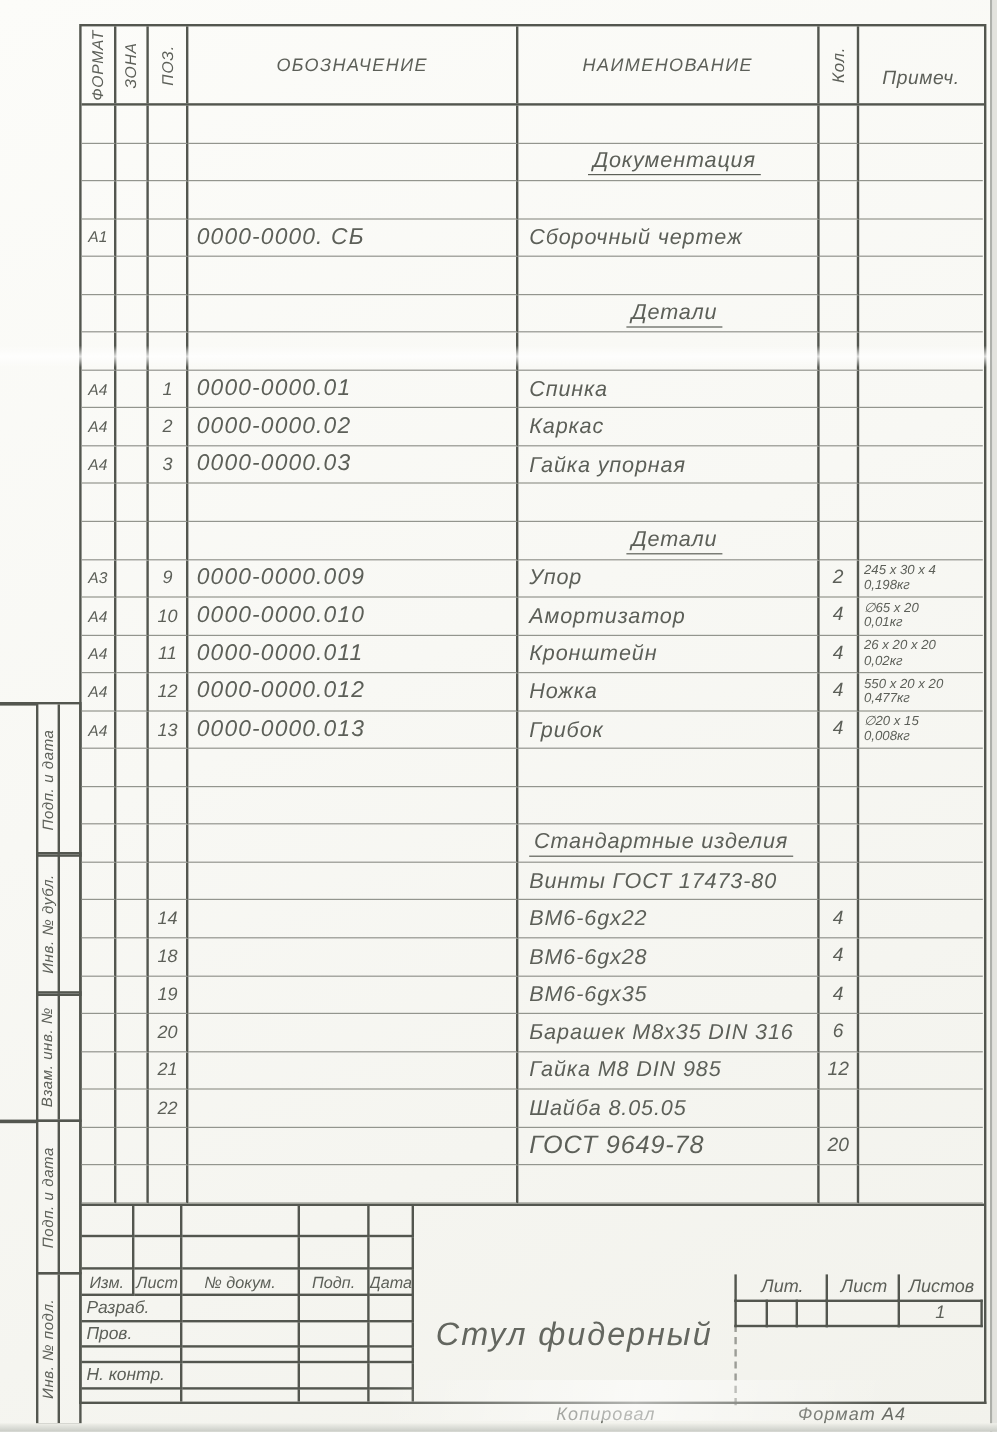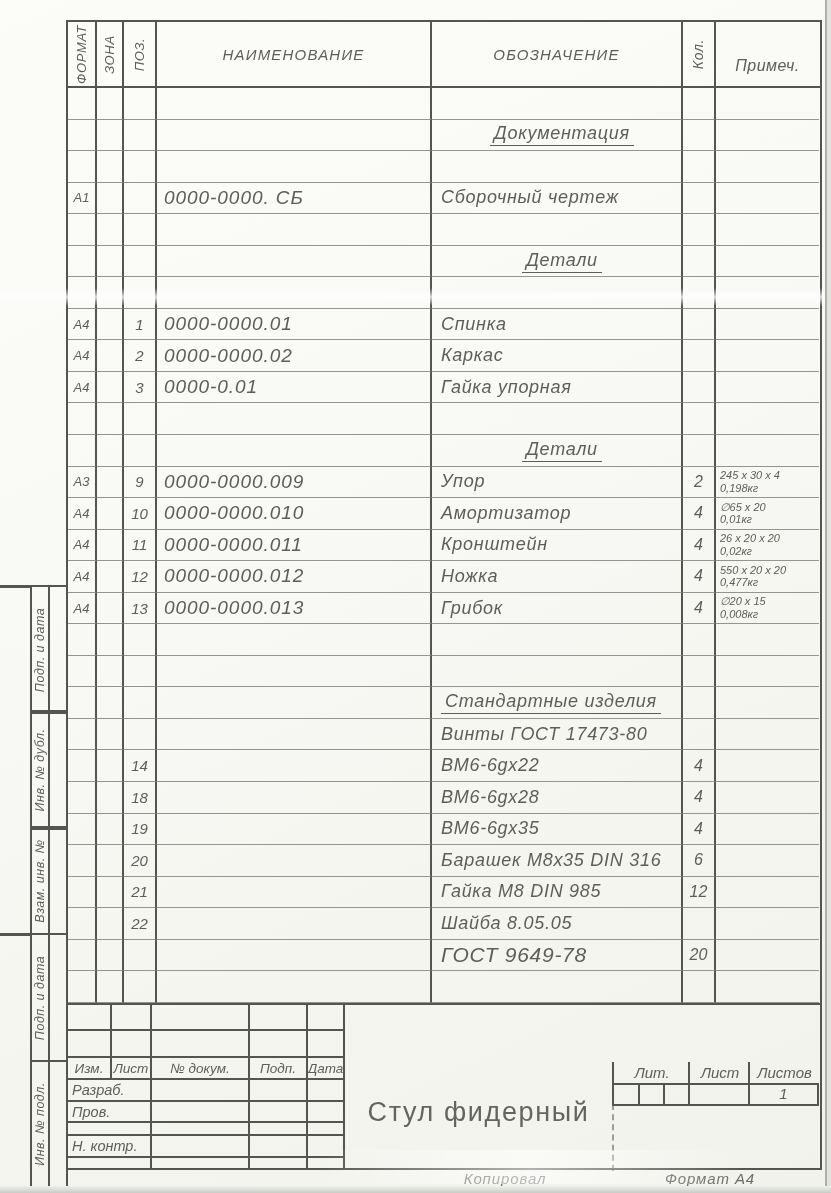--- a/index.html
+++ b/index.html
@@ -61,21 +61,21 @@
   .tbc{border-right:2px solid var(--ld);border-bottom:2px solid var(--ld);
     display:flex;align-items:center;font-style:italic;font-size:13.5px;overflow:hidden;}
   .tbc.ctr{justify-content:center;}
   .tbc.lab{padding-left:4px;font-size:14.5px;grid-column:span 2;}
   .tbc.nob{border-bottom:none;}
   .tb-docnum{position:absolute;left:277px;top:0;width:474px;height:53px;
     border-bottom:2.5px solid var(--ld);display:flex;align-items:center;justify-content:center;}
   .docnum{font-style:italic;font-size:34px;letter-spacing:.12em;color:#63665f;}
   .tb-title{position:absolute;left:277px;top:53px;width:267px;height:108px;
     display:flex;align-items:center;justify-content:center;}
-  .ptitle{font-size:27px;letter-spacing:.06em;color:#63665f;}
+  .ptitle{font-style:italic;font-size:27px;letter-spacing:.06em;color:#63665f;}
   .tb-lit{position:absolute;left:544px;top:57px;width:207px;height:108.5px;}
   .litcell{position:absolute;border:2px solid var(--ld);border-top:none;
     display:flex;align-items:center;justify-content:center;font-style:italic;font-size:15px;}
   .lc-l0{left:0;top:0;width:78px;height:23px;border-right:none;}
   .lc-l1{left:76px;top:0;width:62px;height:23px;border-right:none;}
   .lc-l2{left:136px;top:0;width:71px;height:23px;border-right:none;border-left:2px solid var(--ld);}
   .lc-m0{left:0;top:21px;width:28px;height:23px;border-right:none;}
   .lc-m1{left:26px;top:21px;width:27px;height:23px;border-right:none;}
   .lc-m2{left:51px;top:21px;width:27px;height:23px;border-right:none;}
   .lc-v1{left:76px;top:21px;width:62px;height:23px;border-right:none;}
@@ -145,24 +145,24 @@
       <div class="hcell">
           <span class="rot hv">ФОРМАТ</span>
         </div>
       <div class="hcell">
           <span class="rot hv">ЗОНА</span>
         </div>
       <div class="hcell">
           <span class="rot hv">ПОЗ.</span>
         </div>
       <div class="hcell hbig">
+          <span>ОБОЗНАЧЕНИЕ</span>
+        </div>
+      <div class="hcell hbig">
           <span>НАИМЕНОВАНИЕ</span>
-        </div>
-      <div class="hcell hbig">
-          <span>ОБОЗНАЧЕНИЕ</span>
         </div>
       <div class="hcell">
           <span class="rot hv" style="font-size:14px">Кол.</span>
         </div>
       <div class="hcell hnote">
           <span>Примеч.</span>
         </div>
     </div>
     <div class="spec-body" id="specBody">
         <div class="cell c-format"></div>
@@ -234,21 +234,21 @@
         <div class="cell c-pos">2</div>
         <div class="cell c-desig">0000-0000.02</div>
         <div class="cell c-name">
           <span class="nm">Каркас</span>
         </div>
         <div class="cell c-qty"></div>
         <div class="cell c-note"></div>
         <div class="cell c-format">А4</div>
         <div class="cell c-zone"></div>
         <div class="cell c-pos">3</div>
-        <div class="cell c-desig">0000-0.01</div>
+        <div class="cell c-desig">0000-0000.03</div>
         <div class="cell c-name">
           <span class="nm">Гайка упорная</span>
         </div>
         <div class="cell c-qty"></div>
         <div class="cell c-note"></div>
         <div class="cell c-format"></div>
         <div class="cell c-zone"></div>
         <div class="cell c-pos"></div>
         <div class="cell c-desig"></div>
         <div class="cell c-name"></div>

